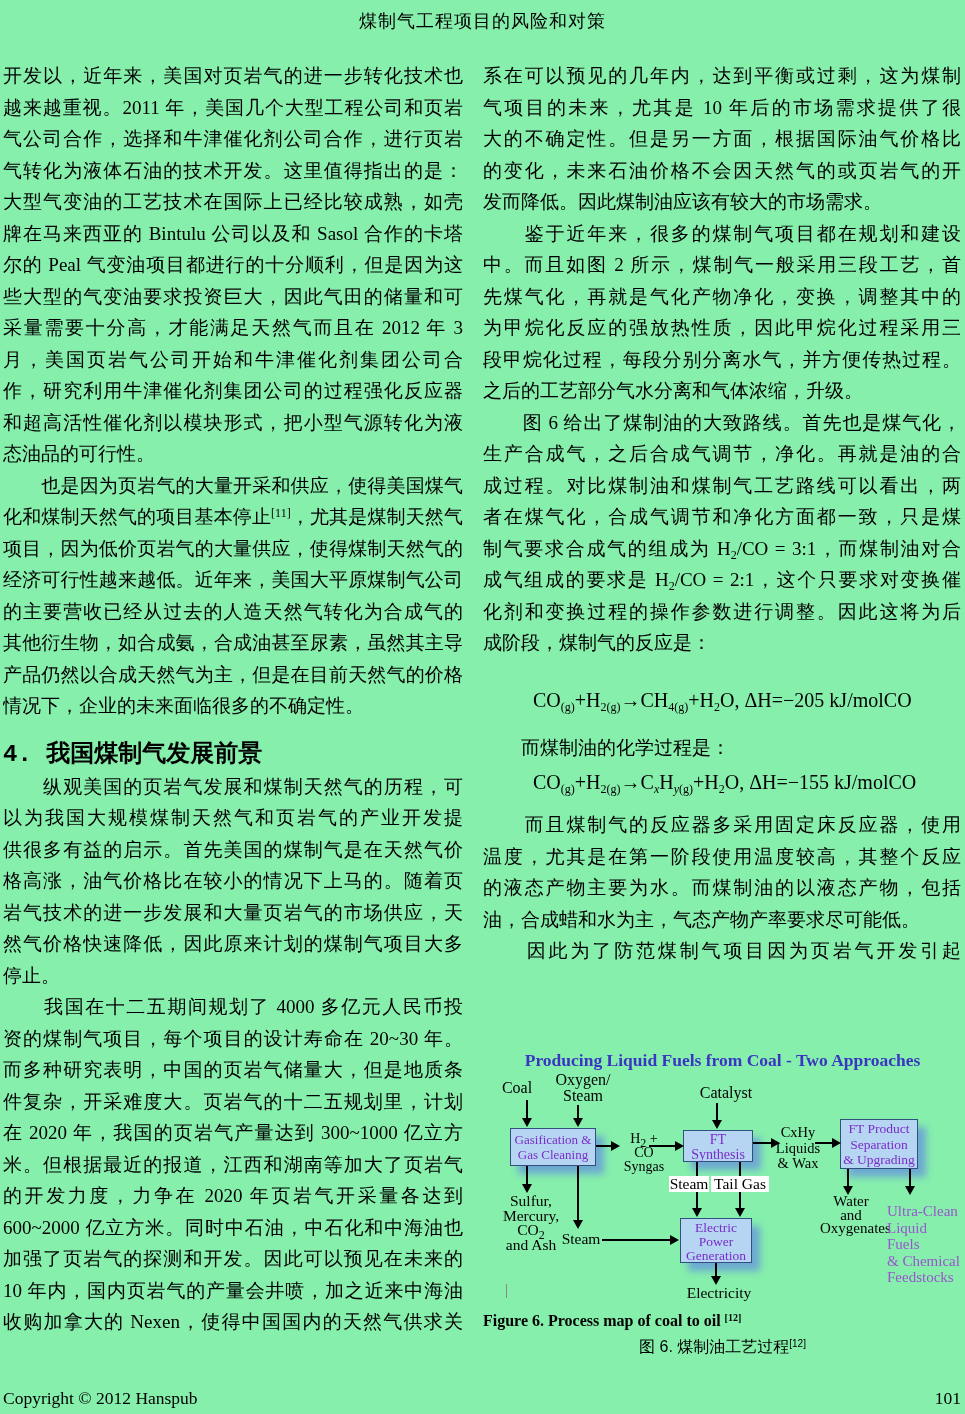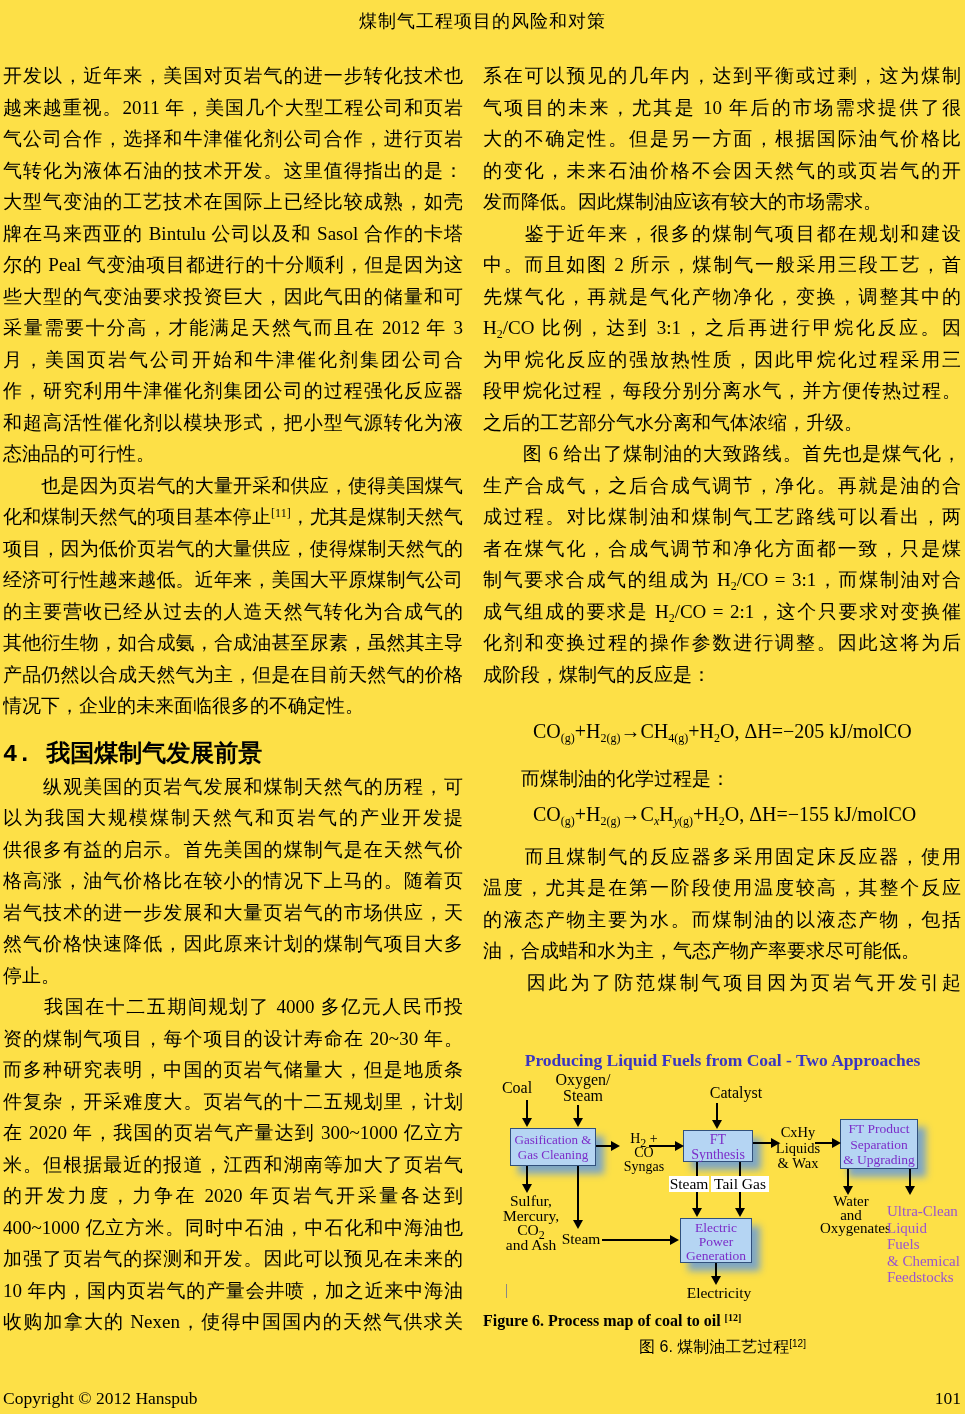--- a/index.html
+++ b/index.html
@@ -1,16 +1,16 @@
 <!DOCTYPE html>
 <html><head>
 <meta charset="utf-8">
 <style>
   html,body{margin:0;padding:0;background:#fff}
-  .page{position:relative;width:965px;height:1414px;background:#fde047;color:#000;
+  .page{position:relative;width:965px;height:1414px;background:#86efac;color:#000;
         font-family:"Liberation Serif","DejaVu Serif",serif;overflow:hidden}
   .doc-title{position:absolute;top:9px;left:0;width:965px;text-align:center;
              font-size:18px;letter-spacing:1px}
   .col{position:absolute;top:60px}
   .col-left{left:3px;width:460px}
   .col-right{left:483px;width:478px}
   .bline{height:31.5px;line-height:31.5px;font-size:19px;text-align:justify;
          text-align-last:justify;overflow:hidden}
   .bline.end{text-align-last:left}
   .bline.eq-lead{margin-top:16px;text-align-last:left}
@@ -87,37 +87,36 @@
         <div class="bline">岩气技术的进一步发展和大量页岩气的市场供应，天</div>
         <div class="bline">然气价格快速降低，因此原来计划的煤制气项目大多</div>
         <div class="bline end">停止。</div>
         <div class="bline">　　我国在十二五期间规划了 4000 多亿元人民币投</div>
         <div class="bline">资的煤制气项目，每个项目的设计寿命在 20~30 年。</div>
         <div class="bline">而多种研究表明，中国的页岩气储量大，但是地质条</div>
         <div class="bline">件复杂，开采难度大。页岩气的十二五规划里，计划</div>
         <div class="bline">在 2020 年，我国的页岩气产量达到 300~1000 亿立方</div>
         <div class="bline">米。但根据最近的报道，江西和湖南等加大了页岩气</div>
         <div class="bline">的开发力度，力争在 2020 年页岩气开采量各达到</div>
-        <div class="bline">400~1000 亿立方米。同时中石油，中石化和中海油也</div>
+        <div class="bline">600~2000 亿立方米。同时中石油，中石化和中海油也</div>
         <div class="bline">加强了页岩气的探测和开发。因此可以预见在未来的</div>
         <div class="bline">10 年内，国内页岩气的产量会井喷，加之近来中海油</div>
         <div class="bline">收购加拿大的 Nexen，使得中国国内的天然气供求关</div>
       </div>
     </div>
   <div class="col col-right">
       <div class="lines">
         <div class="bline">系在可以预见的几年内，达到平衡或过剩，这为煤制</div>
         <div class="bline">气项目的未来，尤其是 10 年后的市场需求提供了很</div>
         <div class="bline">大的不确定性。但是另一方面，根据国际油气价格比</div>
         <div class="bline">的变化，未来石油价格不会因天然气的或页岩气的开</div>
         <div class="bline end">发而降低。因此煤制油应该有较大的市场需求。</div>
         <div class="bline">　　鉴于近年来，很多的煤制气项目都在规划和建设</div>
         <div class="bline">中。而且如图 2 所示，煤制气一般采用三段工艺，首</div>
         <div class="bline">先煤气化，再就是气化产物净化，变换，调整其中的</div>
-        <div class="bline">H<sub>2</sub>/CO 比例，达到 3:1，之后再进行甲烷化反应。因</div>
         <div class="bline">为甲烷化反应的强放热性质，因此甲烷化过程采用三</div>
         <div class="bline">段甲烷化过程，每段分别分离水气，并方便传热过程。</div>
         <div class="bline end">之后的工艺部分气水分离和气体浓缩，升级。</div>
         <div class="bline">　　图 6 给出了煤制油的大致路线。首先也是煤气化，</div>
         <div class="bline">生产合成气，之后合成气调节，净化。再就是油的合</div>
         <div class="bline">成过程。对比煤制油和煤制气工艺路线可以看出，两</div>
         <div class="bline">者在煤气化，合成气调节和净化方面都一致，只是煤</div>
         <div class="bline">制气要求合成气的组成为 H<sub>2</sub>/CO = 3:1，而煤制油对合</div>
         <div class="bline">成气组成的要求是 H<sub>2</sub>/CO = 2:1，这个只要求对变换催</div>
         <div class="bline">化剂和变换过程的操作参数进行调整。因此这将为后</div>
@@ -134,21 +133,21 @@
         <div class="bline">　　因此为了防范煤制气项目因为页岩气开发引起</div>
       </div>
     </div>
 
   <div class="figure">
     <div class="fig-title">Producing Liquid Fuels from Coal - Two Approaches</div>
 
     <div class="flabel" style="left:12px;top:32px;width:44px;font-size:16px">Coal</div>
     <div class="flabel" style="left:68px;top:24px;width:64px;font-size:16px">Oxygen/
 Steam</div>
-    <div class="flabel" style="left:223px;top:37px;width:60px;font-size:16px">Catalyst</div>
+    <div class="flabel" style="left:213px;top:37px;width:60px;font-size:16px">Catalyst</div>
 
     <div class="vl" style="left:43px;top:52px;height:19px"></div>
     <div class="ahd" style="left:39px;top:70px"></div>
     <div class="vl" style="left:94px;top:57px;height:14px"></div>
     <div class="ahd" style="left:90px;top:70px"></div>
     <div class="vl" style="left:233px;top:55px;height:18px"></div>
     <div class="ahd" style="left:229px;top:72px"></div>
 
     <div class="fbox" style="left:27px;top:80px;width:86px;height:38px;font-size:13px;line-height:15px;padding-top:3px">Gasification &amp;
 Gas Cleaning</div>

